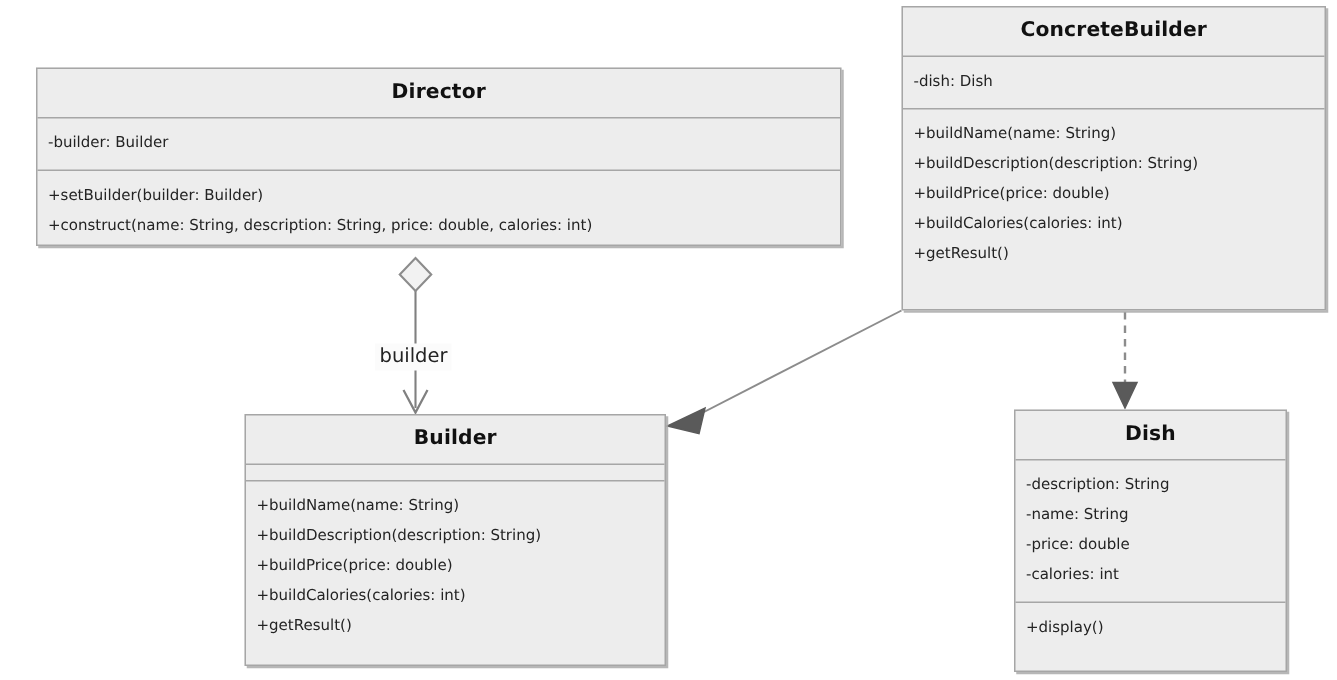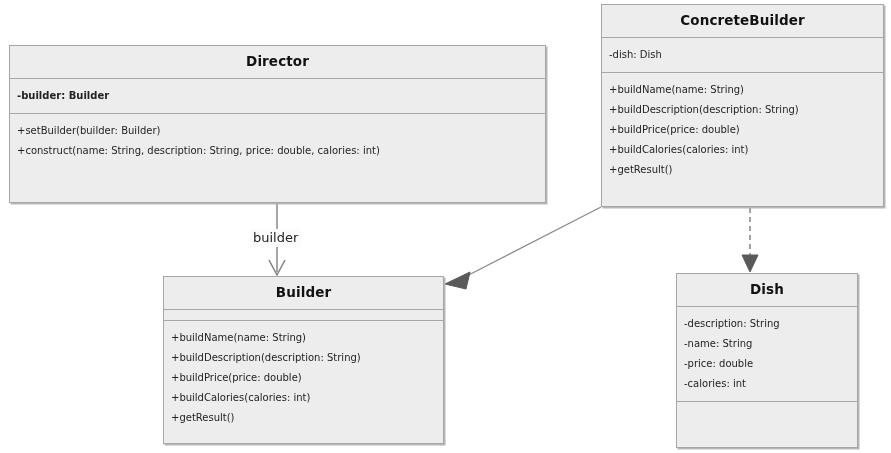--- a/index.html
+++ b/index.html
@@ -107,23 +107,23 @@
 
      Dish --&gt;
     <g>
       <line x1="750" y1="208" x2="750" y2="257" stroke="#8c8c8c" stroke-width="1.6" stroke-dasharray="5 4"></line>
       <polygon points="742,255 758,255 750,272" fill="#5a5a5a" stroke="#5a5a5a" stroke-width="1"></polygon>
     </g>
   </svg>
 
   <div class="edge-label" style="left:250px; top:229px;">builder</div>
 
-  <div class="uml-class" style="left:9px; top:45px; width:537px; height:158px;">
+  <div class="uml-class" style="left:24px; top:45px; width:537px; height:119px;">
     <div class="uml-class-name">Director</div>
-    <div class="uml-compartment divided" style="height:35px;font-weight:bold;">
+    <div class="uml-compartment divided" style="height:35px;">
       <div class="uml-member">-builder: Builder</div>
     </div>
     <div class="uml-compartment">
       <div class="uml-member">+setBuilder(builder: Builder)</div>
       <div class="uml-member">+construct(name: String, description: String, price: double, calories: int)</div>
     </div>
   </div>
 
   <div class="uml-class" style="left:601px; top:4px; width:283px; height:203px;">
     <div class="uml-class-name">ConcreteBuilder</div>
@@ -152,15 +152,18 @@
   </div>
 
   <div class="uml-class" style="left:676px; top:273px; width:182px; height:175px;">
     <div class="uml-class-name">Dish</div>
     <div class="uml-compartment divided">
       <div class="uml-member">-description: String</div>
       <div class="uml-member">-name: String</div>
       <div class="uml-member">-price: double</div>
       <div class="uml-member">-calories: int</div>
     </div>
+    <div class="uml-compartment">
+      <div class="uml-member">+display()</div>
+    </div>
   </div>
 
 </div>
 
 </body></html>

